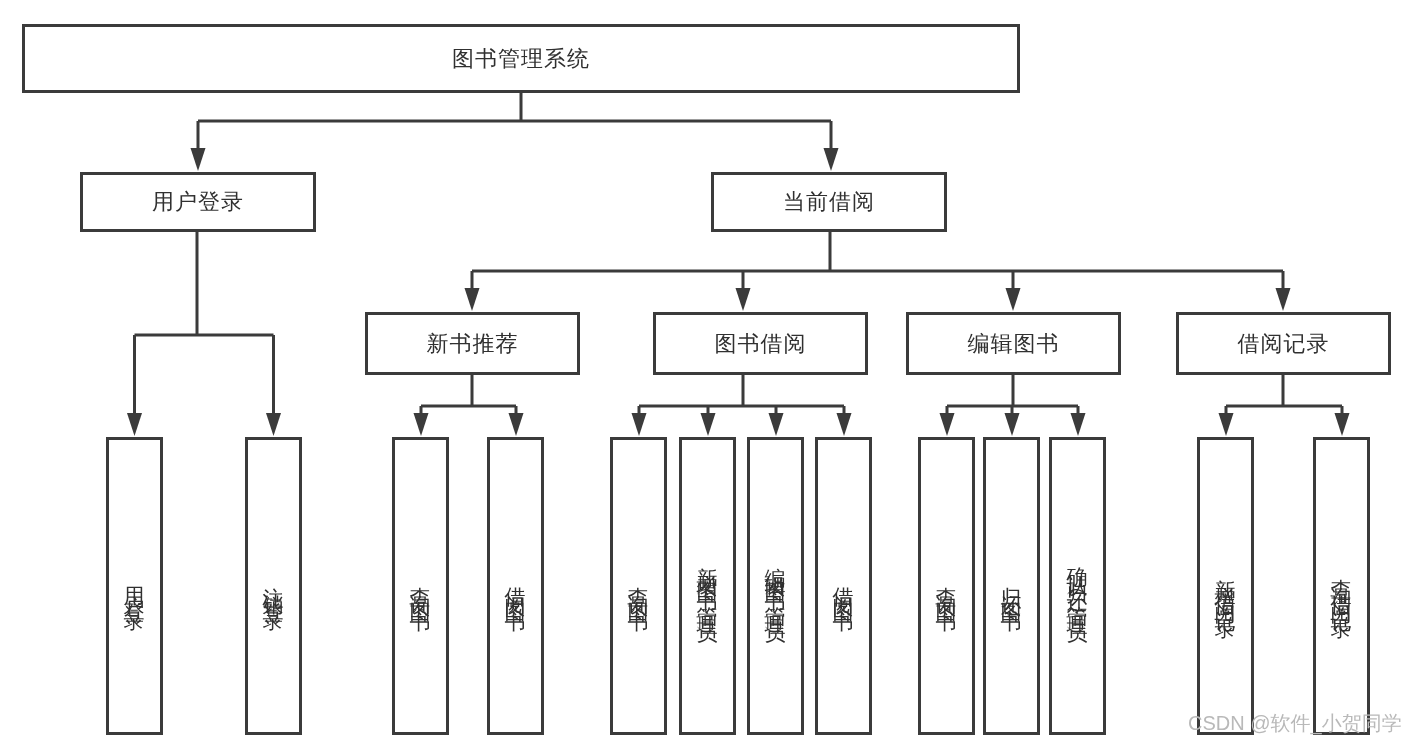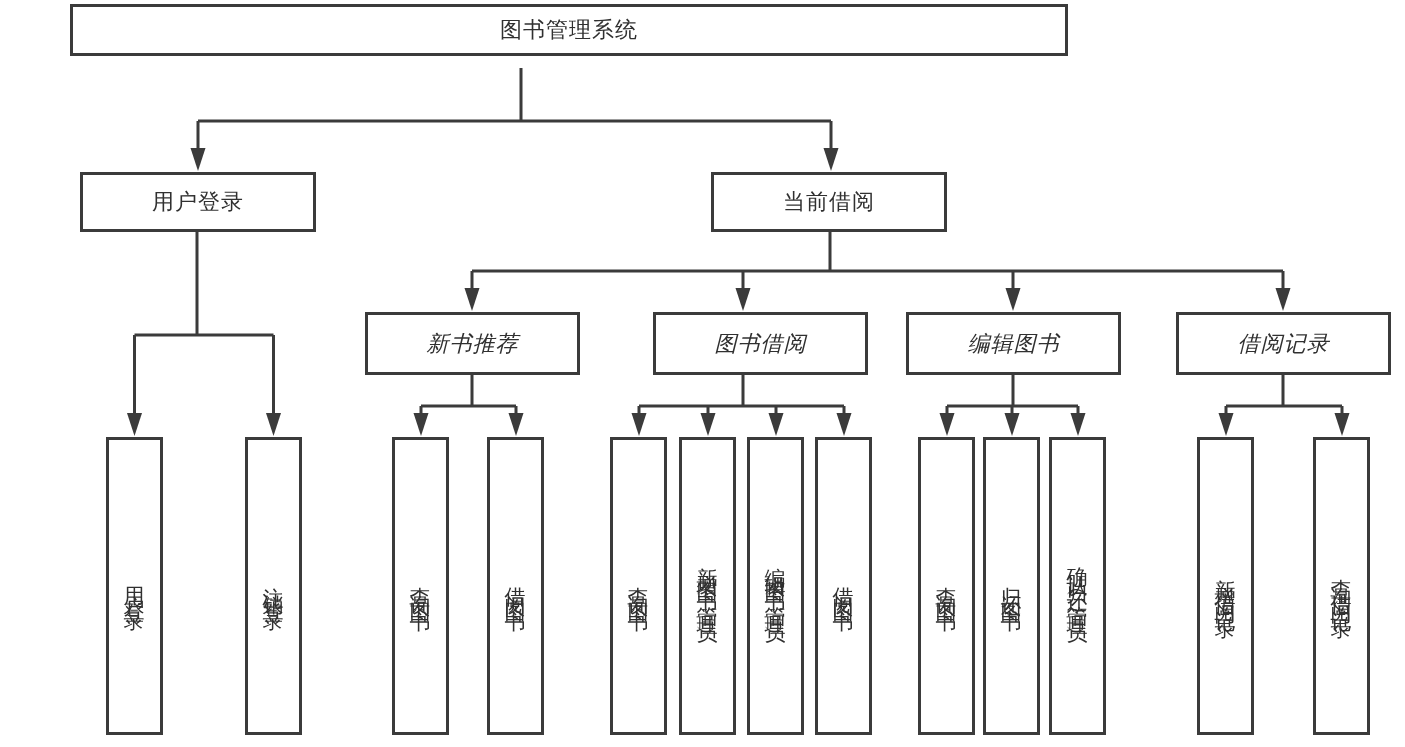--- a/index.html
+++ b/index.html
@@ -37,29 +37,29 @@
     border:3px solid var(--line);
     background:var(--bg);
     display:flex;
     align-items:center;
     justify-content:center;
     color:var(--text);
     font-size:22px;
     letter-spacing:1px;
   }
   .box-root{
-    left:22px;top:4px;width:998px;height:52px;margin-left:48px;
+    left:22px;top:24px;width:998px;height:69px;
   }
   .box-l2{
     top:172px;height:60px;
   }
   .box-user-login{left:80px;width:236px;}
   .box-book-mgmt{left:711px;width:236px;}
   .box-l3{
-    top:312px;height:63px;width:215px;font-style:italic;
+    top:312px;height:63px;width:215px;
   }
   .box-new-book{left:365px;}
   .box-book-borrow{left:636px;margin-left:17px;}
   .box-current-borrow{left:906px;}
   .box-borrow-record{left:1176px;}
   .leaf{
     position:absolute;
     top:437px;
     width:57px;
     height:298px;
@@ -202,14 +202,15 @@
     <span>确认归还（管理员）</span>
   </div>
 
   <div class="leaf leaf-br-add">
     <span>新增借阅记录</span>
   </div>
   <div class="leaf leaf-br-query">
     <span>查询借阅记录</span>
   </div>
 
+  <div class="watermark">CSDN @软件_小贺同学</div>
 
 </div>
 
 </body></html>

